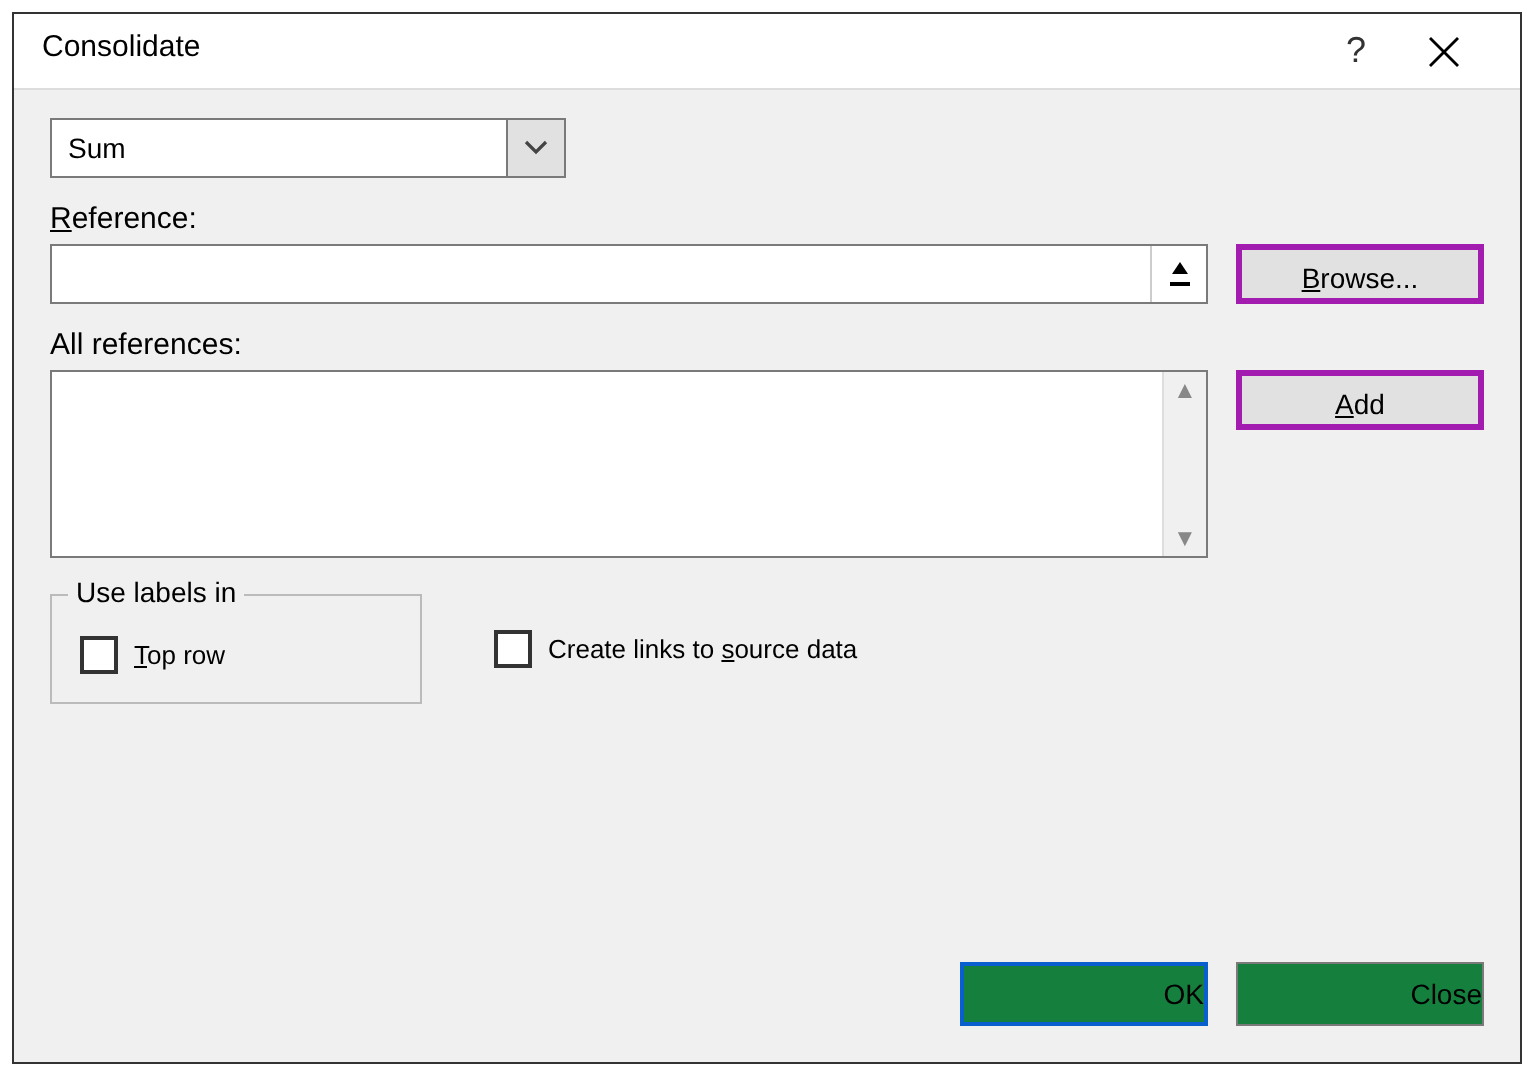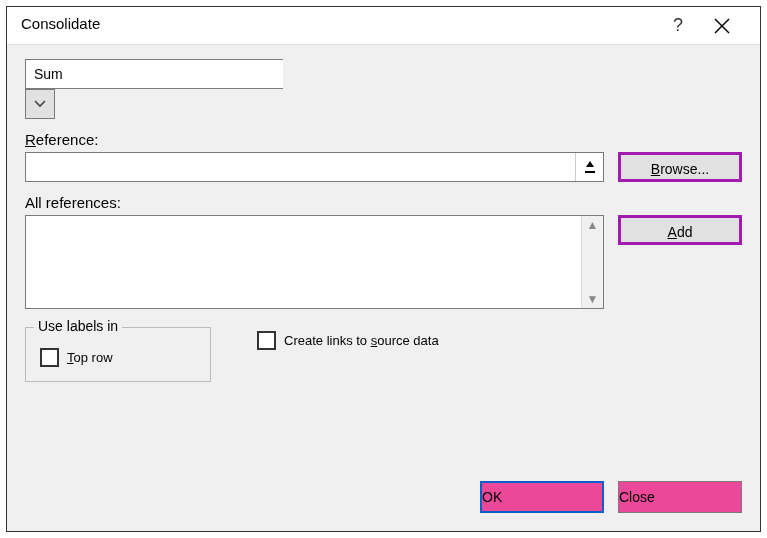--- a/index.html
+++ b/index.html
@@ -54,21 +54,20 @@
     flex-direction: column;
   }
   .lbl {
     margin: 2px 0 4px 0;
     font-size: 15px;
   }
   .select-wrap {
     display: flex;
     width: 258px;
     margin-bottom: 10px;
-    flex-direction: column;
   }
   .select-box {
     flex: 1;
     background: #fff;
     border: 1px solid #7a7a7a;
     border-right: none;
     height: 30px;
     line-height: 28px;
     padding: 0 8px;
     font-size: 14px;
@@ -160,34 +159,34 @@
     margin: 4px 0;
     font-size: 13px;
   }
   .checkbox {
     width: 19px;
     height: 19px;
     border: 2px solid #333;
     background: #fff;
     cursor: pointer;
   }
-  .labels-row { display: flex; align-items: flex-start; gap: 46px; }
+  .labels-row { display: flex; align-items: center; gap: 36px; }
   .footer {
     display: flex;
     justify-content: flex-end;
     gap: 14px;
     padding: 14px 18px 18px 0;
   }
   .btn {
     width: 124px;
     height: 32px;
     border: 1px solid #7a7a7a;
-    background: #ec4899;
-    font-size: 14px;
-    text-align: left;
+    background: #15803d;
+    font-size: 14px;
+    text-align: right;
     line-height: 30px;
     cursor: pointer;
   }
   .btn.primary {
     border: 2px solid #0a5fcf;
     line-height: 28px;
   }
   .u { text-decoration: underline; }
   svg { display: block; }
 </style>

